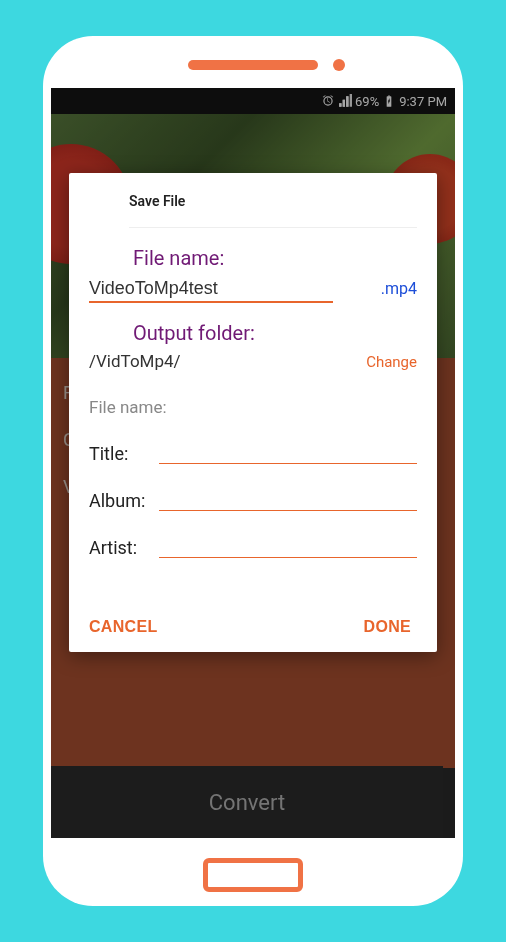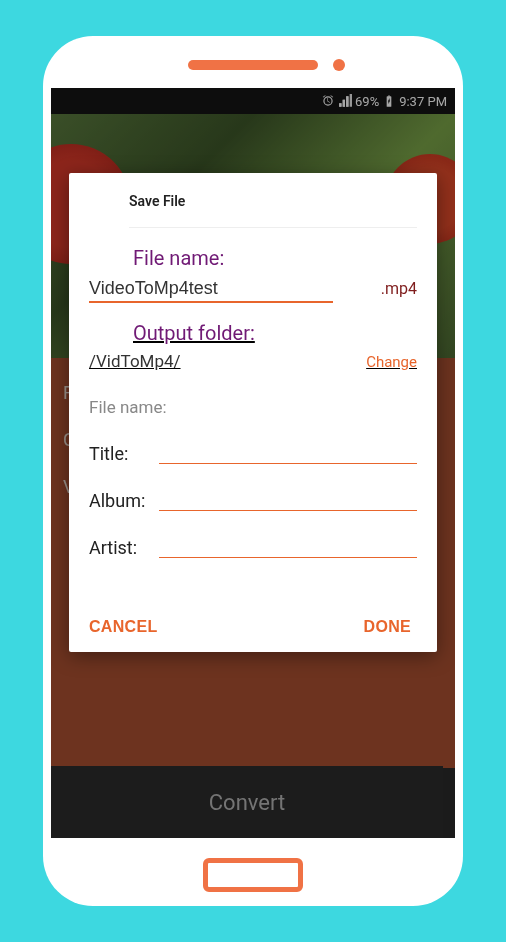--- a/index.html
+++ b/index.html
@@ -169,29 +169,28 @@
     .filename-input {
       border: none;
       border-bottom: 2px solid #e8652c;
       font-size: 18px;
       color: #333;
       flex: 1;
       padding: 2px 0;
       outline: none;
     }
     .filename-ext {
-      color: #7f1d1d;
+      color: #1d4ed8;
       font-size: 16px;
       margin-left: 24px;
     }
     .output-folder-row {
       display: flex;
       align-items: flex-end;
       margin-top: 18px;
-      text-decoration: underline;
     }
     .output-folder-left {
       flex: 1;
     }
     .output-folder-path {
       font-size: 17px;
       color: #333;
     }
     .change-link {
       color: #e8652c;

